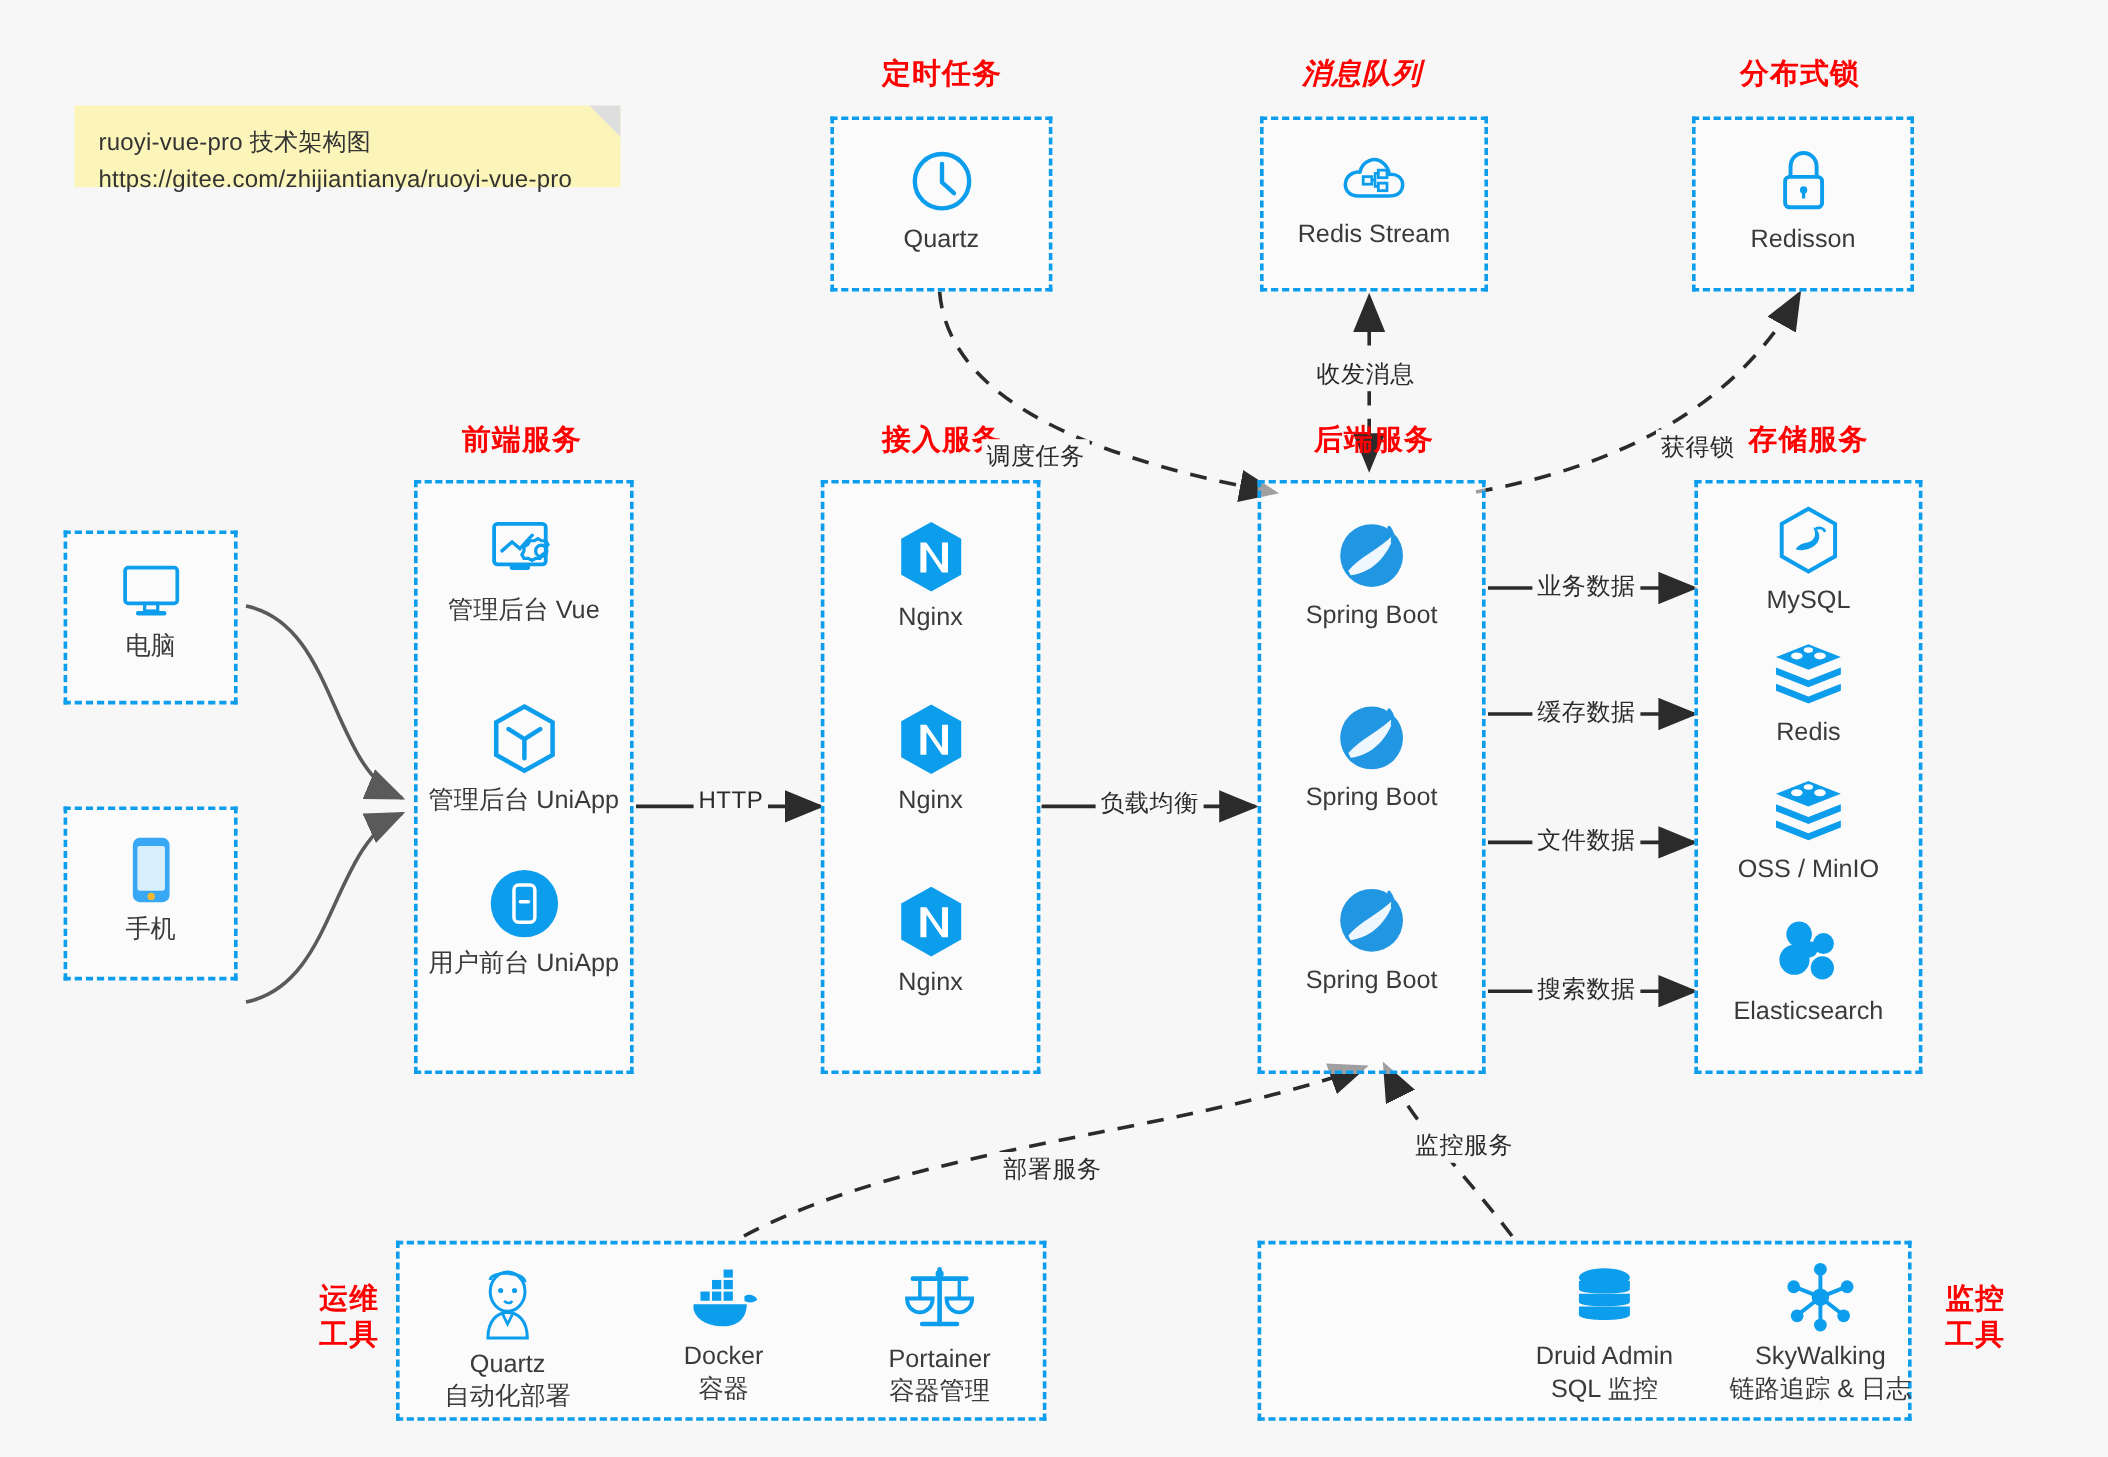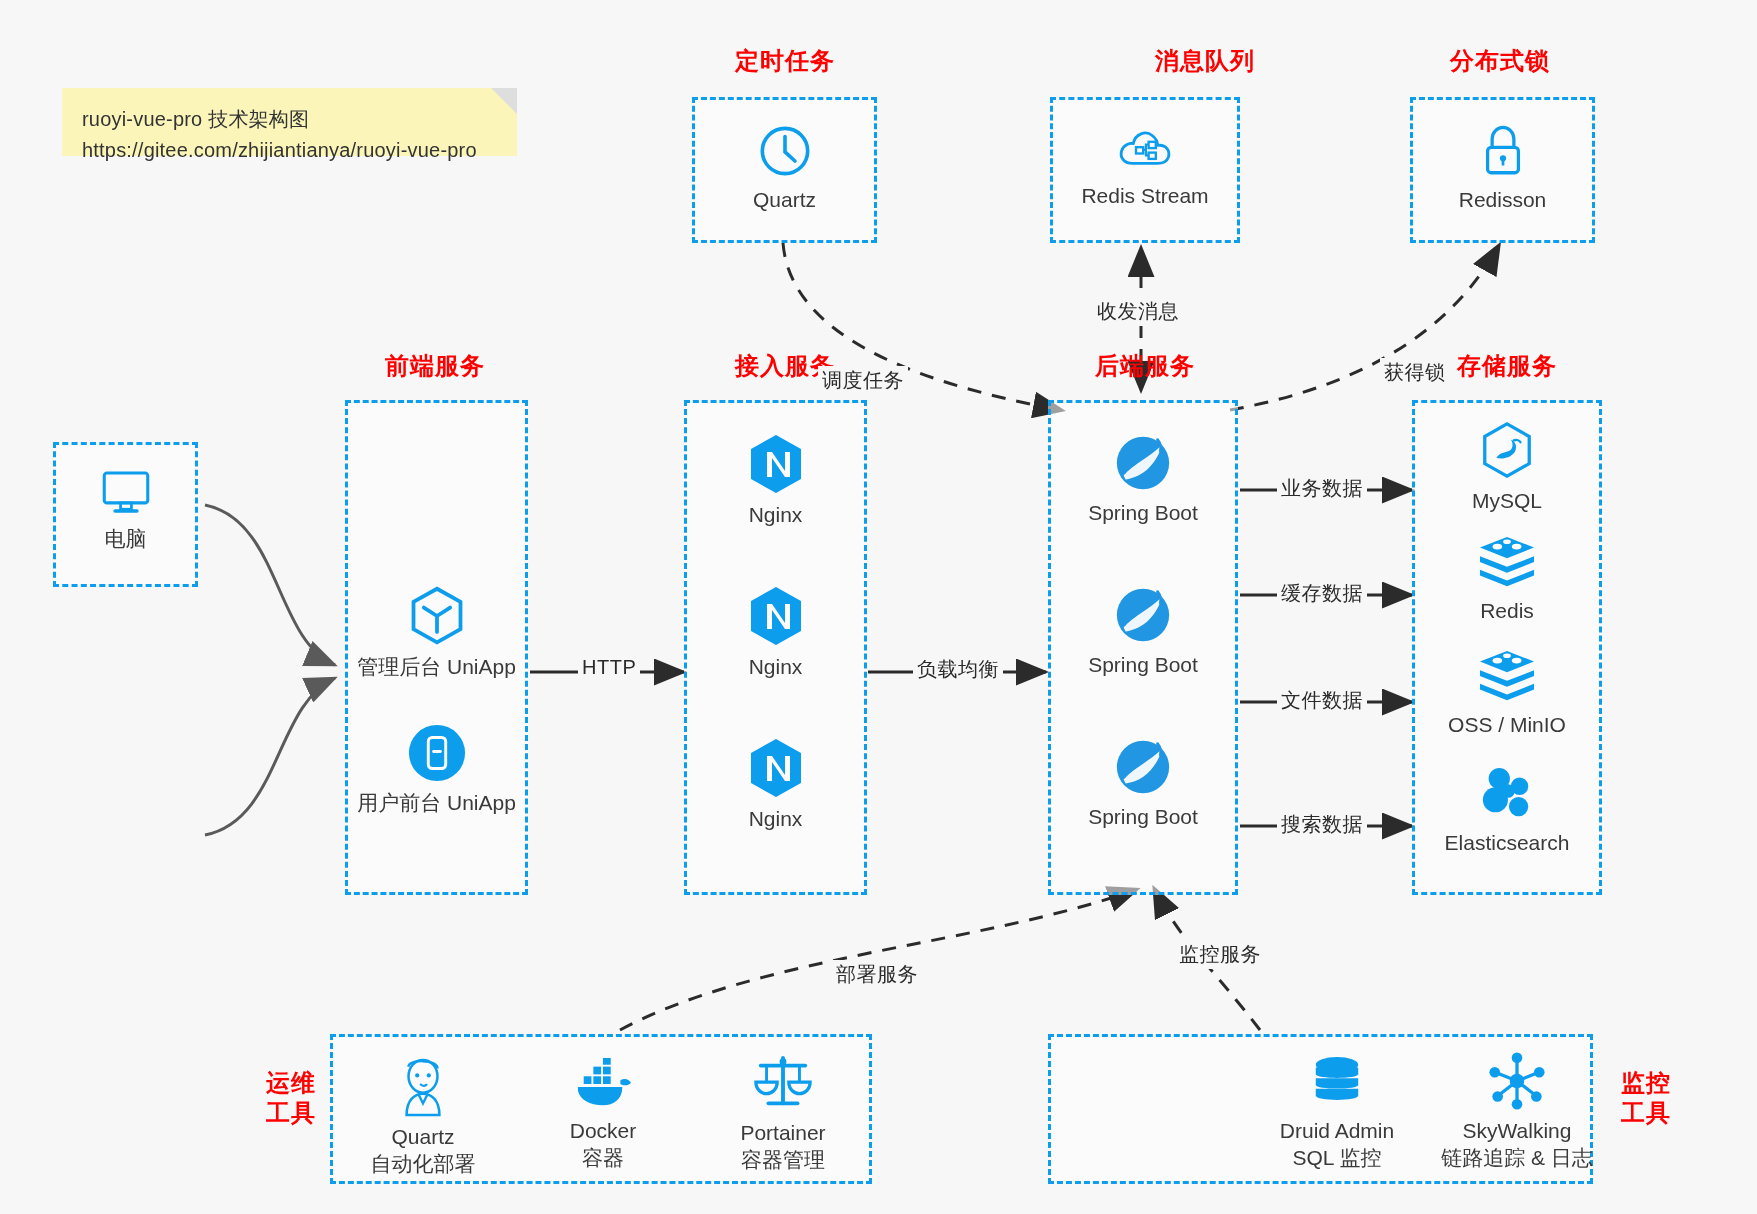--- a/index.html
+++ b/index.html
@@ -125,21 +125,21 @@
   <div class="dbox" style="left:692px;top:97px;width:185px;height:146px;">
     <div class="node" style="top:22px;">
       <svg class="ico" width="58" height="58" viewBox="0 0 64 64">
         <circle cx="32" cy="32" r="25" fill="none" stroke="#0d9ded" stroke-width="4"></circle>
         <path d="M32 16 L32 33 L43 43" fill="none" stroke="#0d9ded" stroke-width="4" stroke-linecap="round"></path>
       </svg>
       <div class="cap">Quartz</div>
     </div>
   </div>
 
-  <div class="gtitle" style="left:1110px;top:45px;width:190px;">消息队列</div>
+  <div class="gtitle" style="left:1040px;top:45px;width:190px;font-style:italic;">消息队列</div>
   <div class="dbox" style="left:1050px;top:97px;width:190px;height:146px;">
     <div class="node" style="top:22px;">
       <svg class="ico" width="58" height="54" viewBox="0 0 64 60">
         <path d="M18 46 C8 46 4 39 6 32 C8 25 16 23 19 24 C21 13 33 9 40 15 C45 19 46 24 46 26 C56 25 60 32 58 39 C56 45 50 46 46 46 Z" fill="none" stroke="#0d9ded" stroke-width="3.2" stroke-linejoin="round"></path>
         <rect x="22" y="28" width="8" height="7" fill="none" stroke="#0d9ded" stroke-width="2.6"></rect>
         <rect x="36" y="22" width="8" height="7" fill="none" stroke="#0d9ded" stroke-width="2.6"></rect>
         <rect x="36" y="34" width="8" height="7" fill="none" stroke="#0d9ded" stroke-width="2.6"></rect>
         <path d="M30 31 L33 31 L33 25 L36 25 M33 31 L33 37 L36 37" fill="none" stroke="#0d9ded" stroke-width="2.4"></path>
       </svg>
       <div class="cap">Redis Stream</div>
@@ -163,23 +163,43 @@
     <div class="node" style="top:20px;">
       <svg class="ico" width="58" height="54" viewBox="0 0 64 58">
         <rect x="8" y="8" width="48" height="33" rx="3" fill="none" stroke="#0d9ded" stroke-width="3.4"></rect>
         <rect x="26" y="41" width="12" height="7" fill="none" stroke="#0d9ded" stroke-width="3"></rect>
         <rect x="18" y="48" width="28" height="4" rx="2" fill="#0d9ded"></rect>
       </svg>
       <div class="cap">电脑</div>
     </div>
   </div>
 
+  <div class="dbox" style="left:53px;top:672px;width:145px;height:145px;">
+    <div class="node" style="top:20px;">
+      <svg class="ico" width="44" height="60" viewBox="0 0 46 62">
+        <rect x="7" y="3" width="32" height="56" rx="6" fill="#38a8f5"></rect>
+        <rect x="11" y="10" width="24" height="39" rx="2" fill="#d7eefd"></rect>
+        <circle cx="23" cy="54" r="3.2" fill="#f5b731"></circle>
+      </svg>
+      <div class="cap">手机</div>
+    </div>
+  </div>
 
   <div class="gtitle" style="left:340px;top:350px;width:190px;">前端服务</div>
   <div class="dbox" style="left:345px;top:400px;width:183px;height:495px;">
+    <div class="node" style="top:28px;">
+      <svg class="ico" width="62" height="58" viewBox="0 0 66 62">
+        <rect x="6" y="6" width="46" height="36" rx="3" fill="none" stroke="#0d9ded" stroke-width="3.4"></rect>
+        <path d="M13 30 L22 22 L29 28 L40 16" fill="none" stroke="#0d9ded" stroke-width="3" stroke-linecap="round"></path>
+        <rect x="20" y="42" width="18" height="5" rx="2" fill="#0d9ded"></rect>
+        <path d="M46 20 l3.5 -2 3.5 2 4 0 2 3.5 -2 3.5 0 4 -3.5 2 -2 3.5 -4 0 -3.5 2 -3.5 -2 -4 0 -2 -3.5 2 -3.5 0 -4 3.5 -2 2 -3.5 z" transform="translate(-2,2) scale(0.95)" fill="none" stroke="#0d9ded" stroke-width="3"></path>
+        <circle cx="48" cy="30" r="5" fill="none" stroke="#0d9ded" stroke-width="3"></circle>
+      </svg>
+      <div class="cap">管理后台 Vue</div>
+    </div>
 
     <div class="node" style="top:182px;">
       <svg class="ico" width="60" height="62" viewBox="0 0 62 66">
         <path d="M31 4 L56 18 L56 47 L31 61 L6 47 L6 18 Z" fill="none" stroke="#0d9ded" stroke-width="4"></path>
         <path d="M31 33 L31 50 M31 33 L17 24 M31 33 L45 24" fill="none" stroke="#0d9ded" stroke-width="4" stroke-linecap="round"></path>
       </svg>
       <div class="cap">管理后台 UniApp</div>
     </div>
 
     <div class="node" style="top:320px;">

